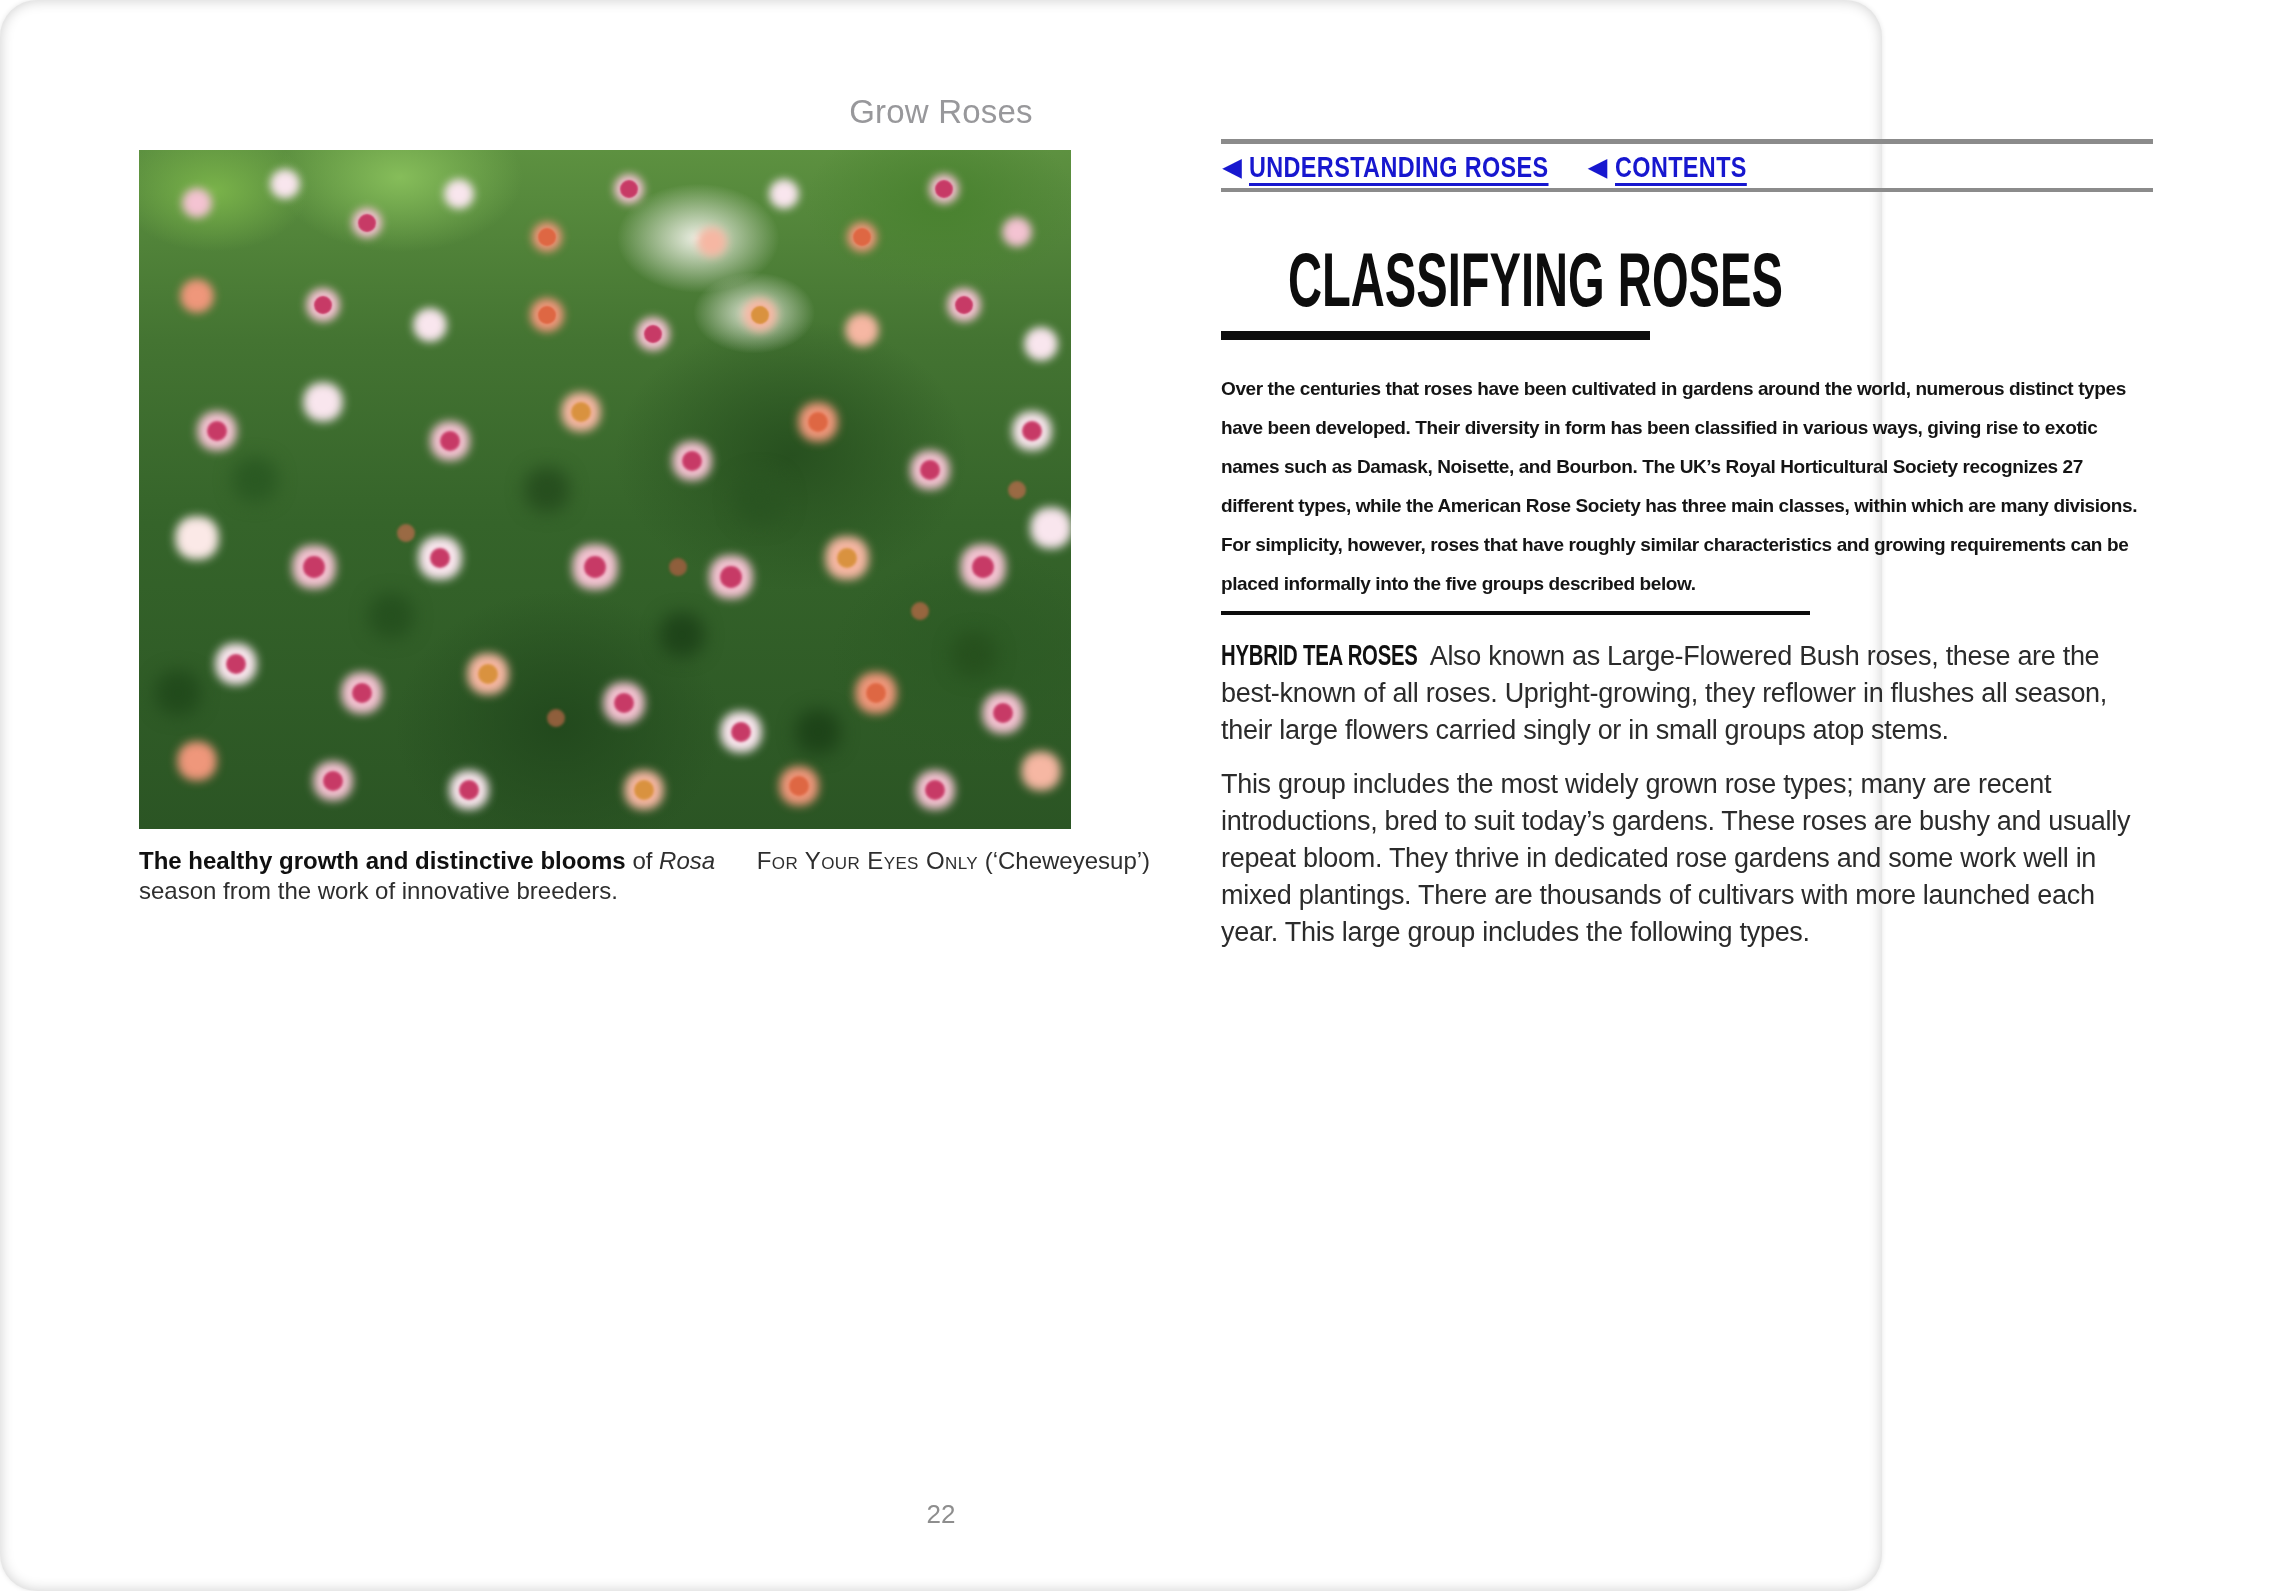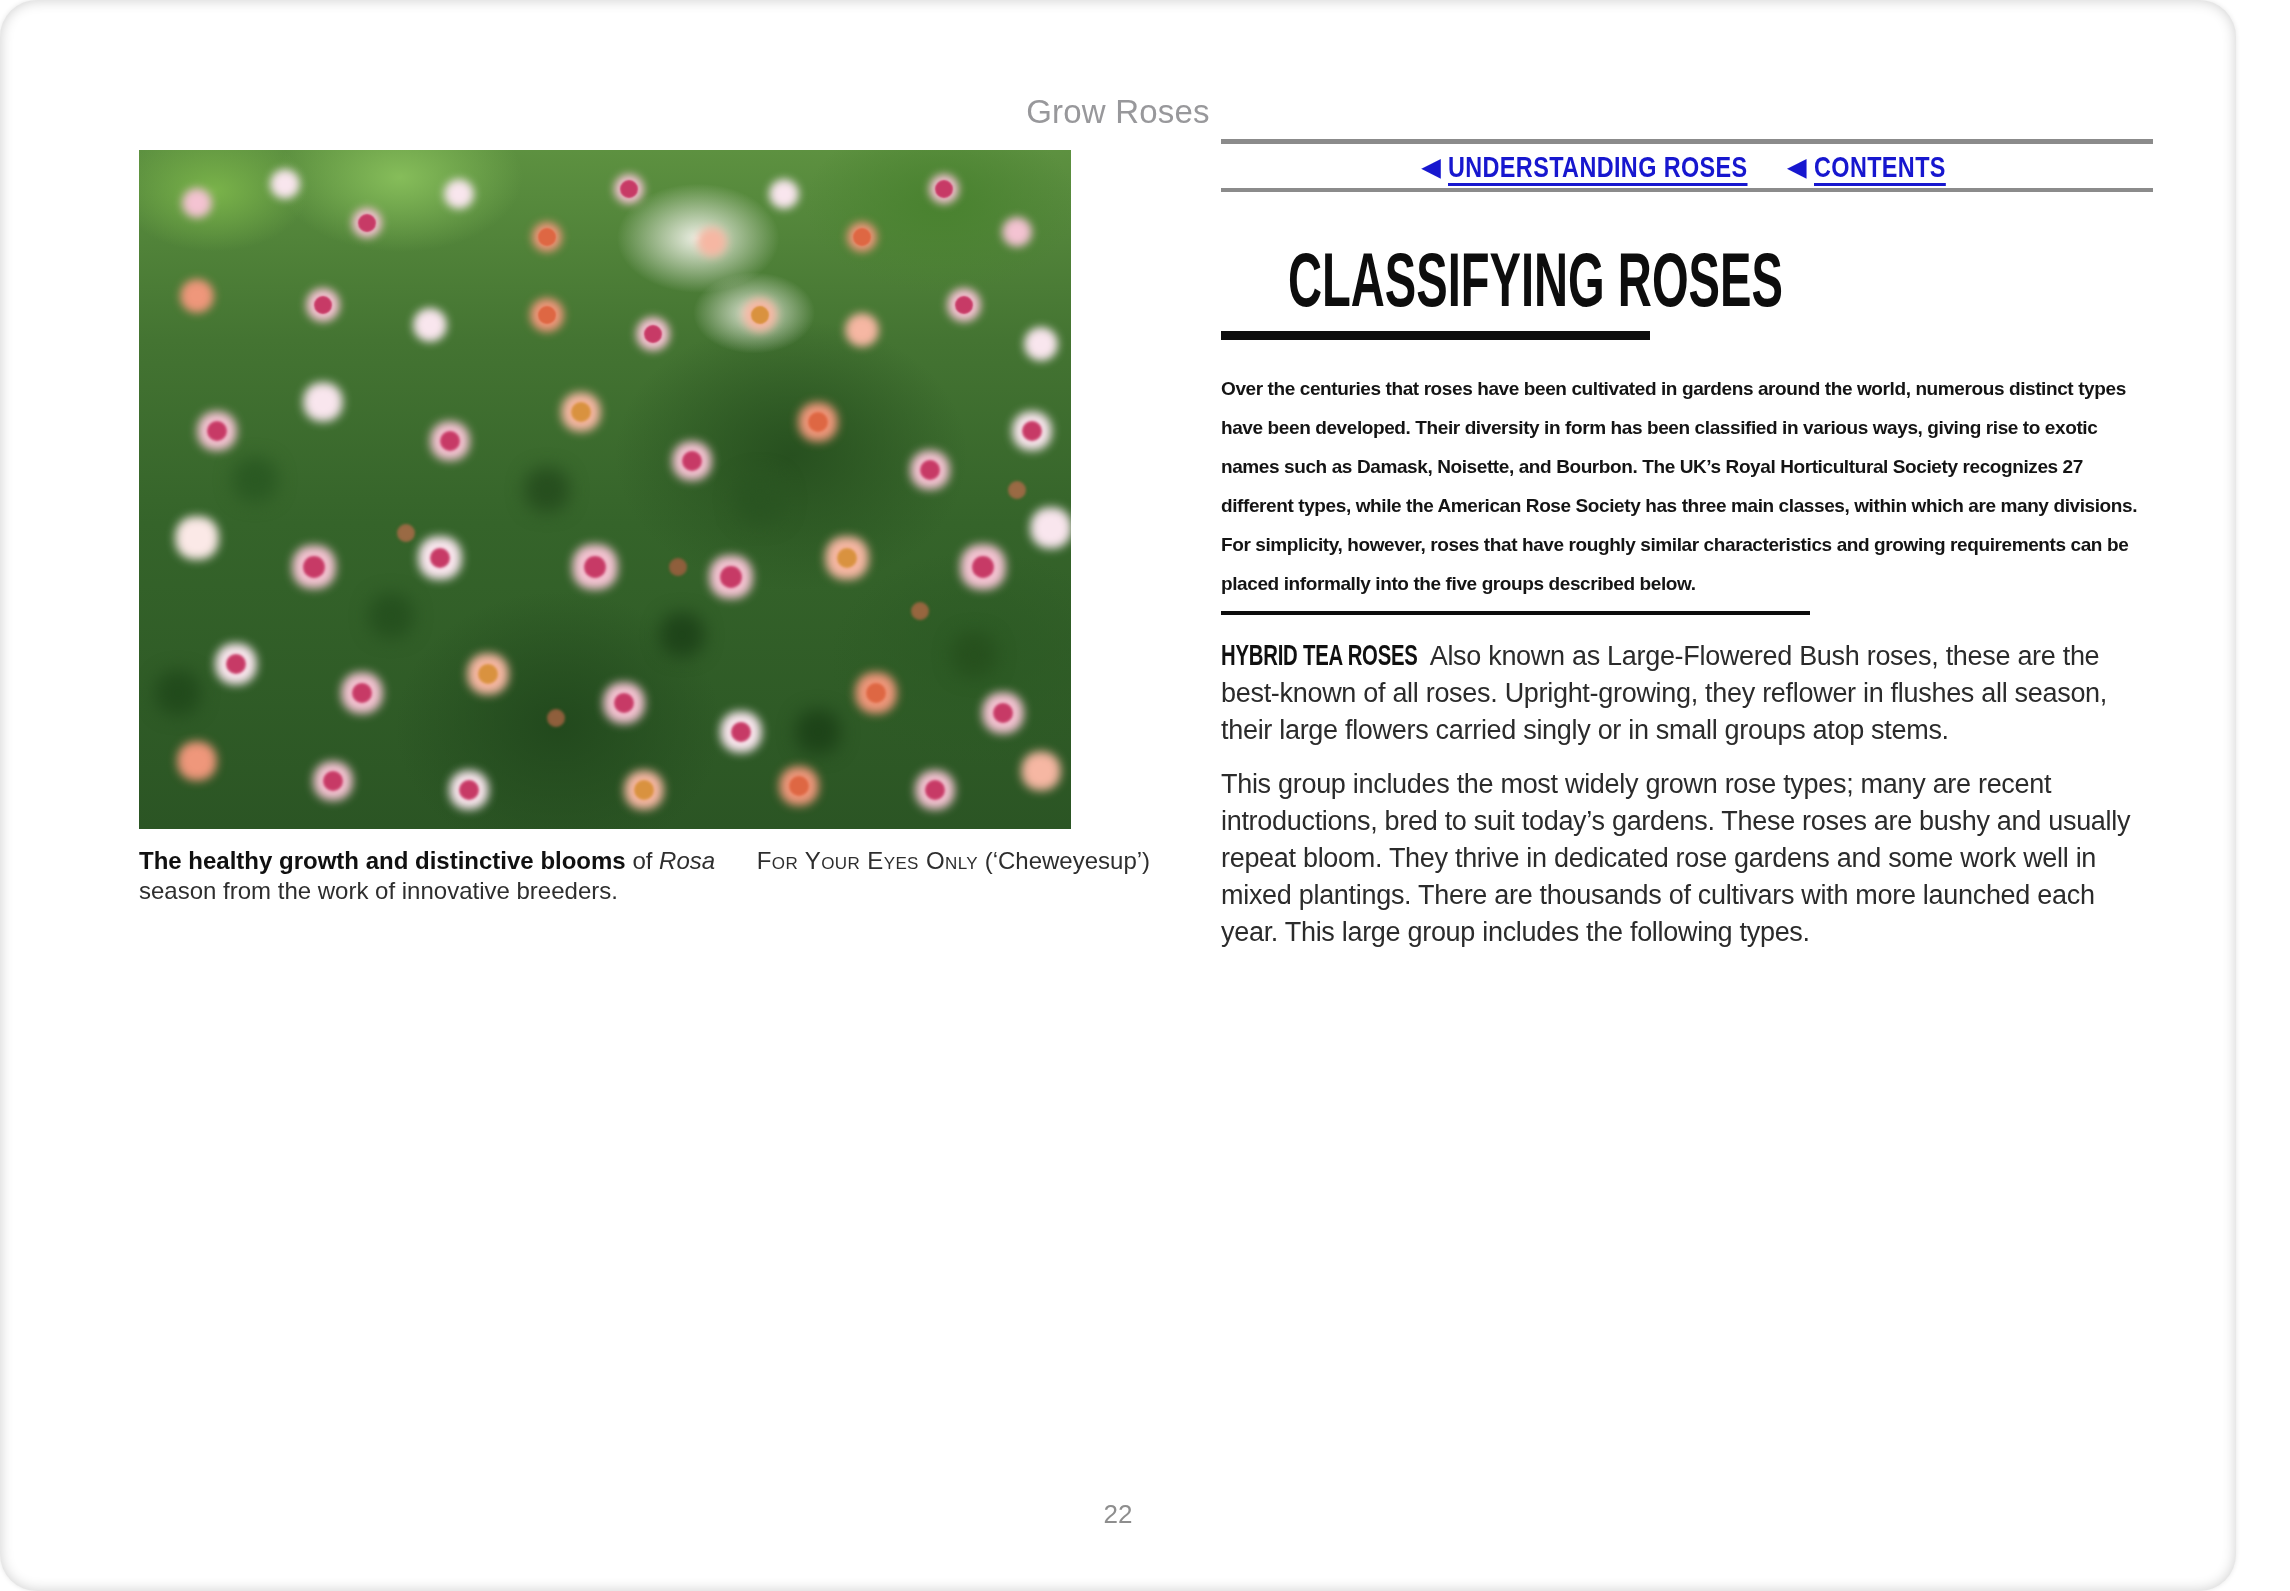--- a/index.html
+++ b/index.html
@@ -1,17 +1,17 @@
 <!DOCTYPE html>
 <html><head>
 <meta charset="utf-8">
 <style>
   html,body{margin:0;padding:0;background:#ffffff;width:2290px;height:1591px;overflow:hidden;
             font-family:"Liberation Sans", sans-serif;}
-  .canvas{position:absolute;left:0;top:0;width:2236px;height:1591px;background:#ffffff;
+  .canvas{position:absolute;left:0;top:0;width:1882px;height:1591px;background:#ffffff;
           border-radius:37px;box-shadow:0 0 13.6px rgba(0,0,0,0.20) inset, 0 0 5.8px rgba(0,0,0,0.10);}
 
   
   .page-header{position:absolute;top:93px;left:0;width:100%;text-align:center;
                font-size:33px;color:#98989b;letter-spacing:0.2px;}
   .page-number{position:absolute;top:1499px;left:0;width:100%;text-align:center;
                font-size:26px;color:#8e8e8e;}
 
   
   .figure{position:absolute;left:139px;top:150px;width:932px;}
@@ -72,21 +72,21 @@
   
   .caption{margin-top:16.5px;font-size:24px;line-height:30px;color:#2e2e2e;}
   .cap-line1{display:block;white-space:nowrap;}
   .cap-bold{font-weight:700;color:#101010;}
   .cap-italic{font-style:italic;}
   .cap-sc{font-variant:small-caps;letter-spacing:0.4px;margin-left:35px;}
 
   
   .right-col{position:absolute;left:1221px;top:139px;width:932px;}
   .rule{height:4.9px;background:#8b8b8b;}
-  .backlinks{padding:5.8px 0 3.9px 1.9px;white-space:nowrap;text-align:center;}
+  .backlinks{padding:5.8px 0 3.9px 1.9px;white-space:nowrap;}
   .backlinks a{color:#1717cf;text-decoration:none;font-weight:700;font-size:30px;}
   .link-label{display:inline-block;transform:scaleX(0.78);transform-origin:0 60%;
               text-decoration:underline;text-decoration-thickness:2.9px;text-underline-offset:5.8px;
               letter-spacing:0.5px;white-space:nowrap;}
   .arrow{display:inline-block;font-size:24px;margin-right:7.8px;transform:translateY(-1.9px);
          text-decoration:none;color:#1717cf;}
   .lnk-1{margin-right:-49px;}
   .lnk-2{margin-right:-29px;}
 
   .article-title{margin:50px 0 0 0;line-height:76px;height:76px;text-align:center;}

